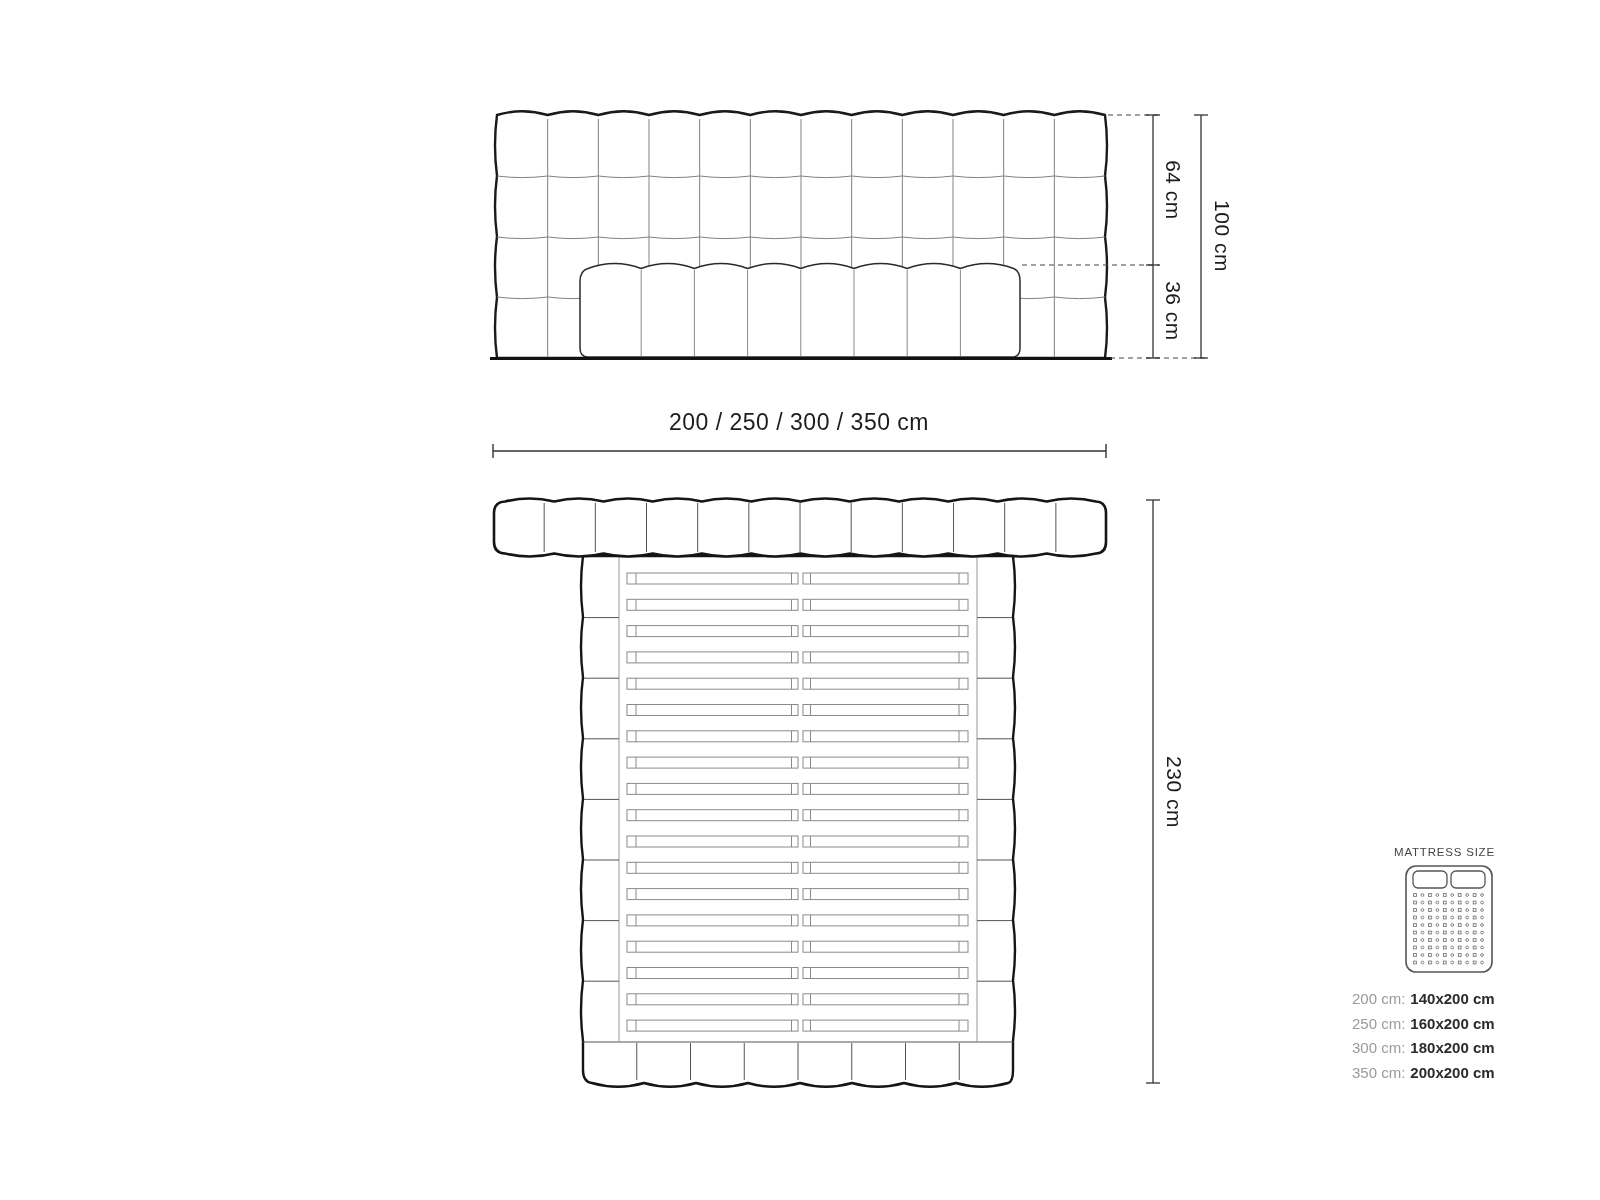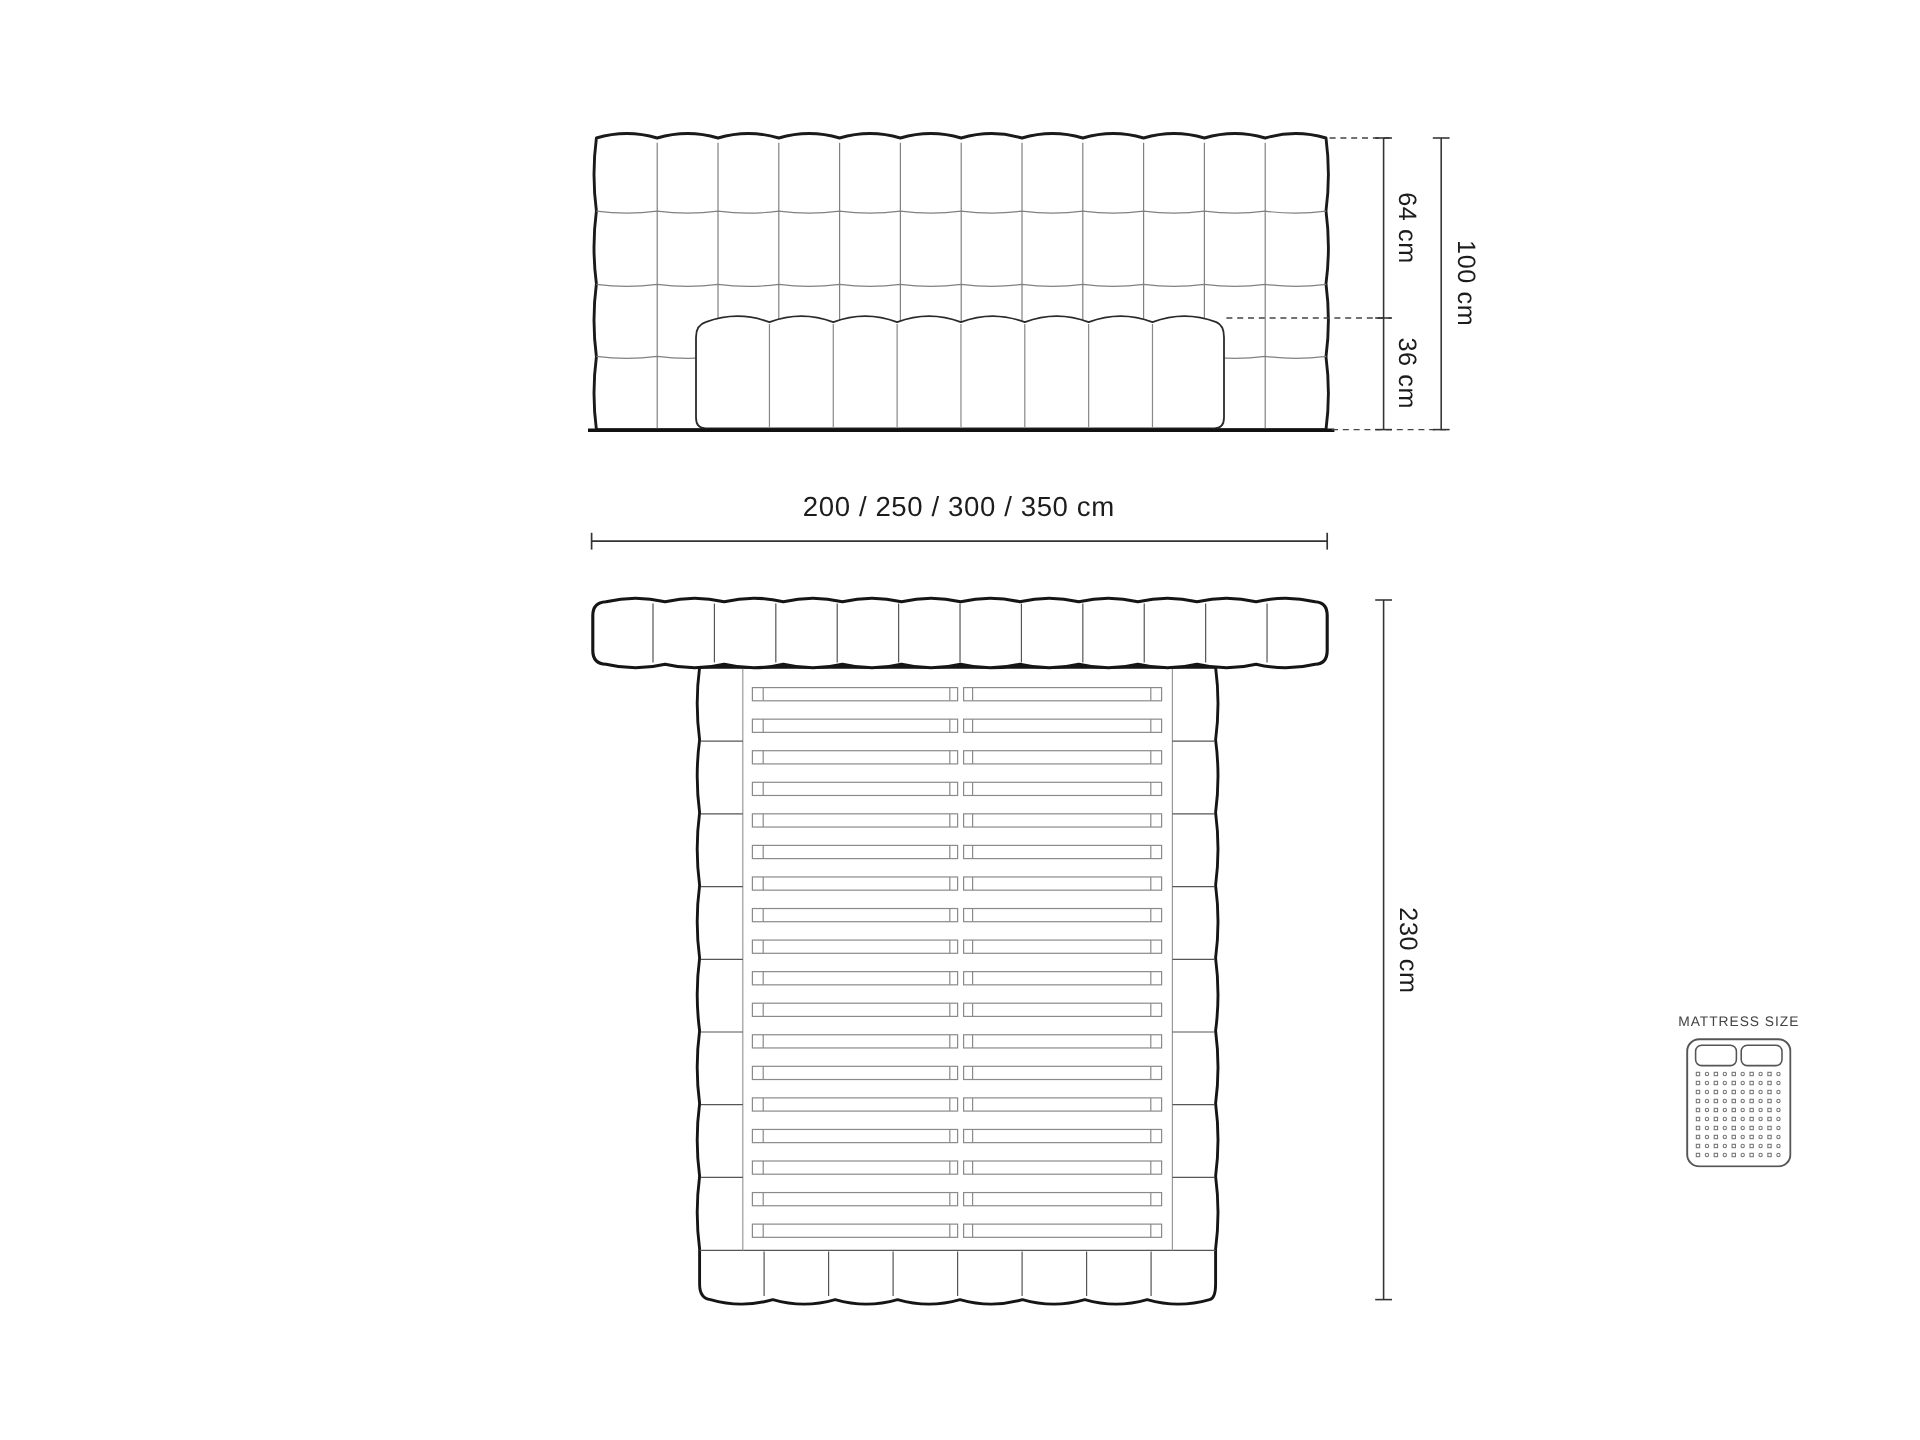--- a/index.html
+++ b/index.html
@@ -3,21 +3,21 @@
 <meta charset="utf-8">
 <style>
   html,body{margin:0;padding:0;background:#ffffff;}
   body{width:1600px;height:1200px;position:relative;overflow:hidden;
        font-family:"Liberation Sans",sans-serif;}
   #stage{position:absolute;left:0;top:0;width:1600px;height:1200px;}
   svg text{user-select:none;}
   .dim-label{font:21px "Liberation Sans",sans-serif;fill:#1c1c1c;letter-spacing:.5px;}
   .dim-label-lg{font:23px "Liberation Sans",sans-serif;fill:#1c1c1c;letter-spacing:.5px;}
   .legend{position:absolute;left:1352px;top:846px;width:140px;}
-  .legend-title{width:110px;margin-left:42px;text-align:center;font-size:11.5px;
+  .legend-title{width:110px;margin-left:42px;text-align:left;font-size:11.5px;
                 letter-spacing:.8px;color:#444;white-space:nowrap;}
   .legend-icon{display:block;margin:7px 0 0 53px;width:88px;height:108px;}
   .legend-rows{margin-top:14px;}
   .legend-row{text-align:right;font-size:15px;line-height:24.5px;white-space:nowrap;}
   .legend-row .lbl{color:#9a9a9a;font-weight:400;}
   .legend-row .val{color:#2b2b2b;font-weight:700;margin-left:5px;}
 </style>
 </head>
 <body>
 
@@ -346,14 +346,28 @@
           <rect x="23.5" y="96.1" width="2.8" height="2.8" fill="none" stroke="#777" stroke-width="0.9"></rect>
           <circle cx="32.35" cy="97.5" r="1.4" fill="none" stroke="#777" stroke-width="0.9"></circle>
           <rect x="38.4" y="96.1" width="2.8" height="2.8" fill="none" stroke="#777" stroke-width="0.9"></rect>
           <circle cx="47.25" cy="97.5" r="1.4" fill="none" stroke="#777" stroke-width="0.9"></circle>
           <rect x="53.300000000000004" y="96.1" width="2.8" height="2.8" fill="none" stroke="#777" stroke-width="0.9"></rect>
           <circle cx="62.15" cy="97.5" r="1.4" fill="none" stroke="#777" stroke-width="0.9"></circle>
           <rect x="68.19999999999999" y="96.1" width="2.8" height="2.8" fill="none" stroke="#777" stroke-width="0.9"></rect>
           <circle cx="77.05" cy="97.5" r="1.4" fill="none" stroke="#777" stroke-width="0.9"></circle>
         </g>
     </svg>
+    <div class="legend-rows">
+      <div class="legend-row">
+        <span class="lbl">200 cm:</span><span class="val">140x200 cm</span>
+      </div>
+      <div class="legend-row">
+        <span class="lbl">250 cm:</span><span class="val">160x200 cm</span>
+      </div>
+      <div class="legend-row">
+        <span class="lbl">300 cm:</span><span class="val">180x200 cm</span>
+      </div>
+      <div class="legend-row">
+        <span class="lbl">350 cm:</span><span class="val">200x200 cm</span>
+      </div>
+    </div>
   </div>
 </div>
 
 </body></html>

